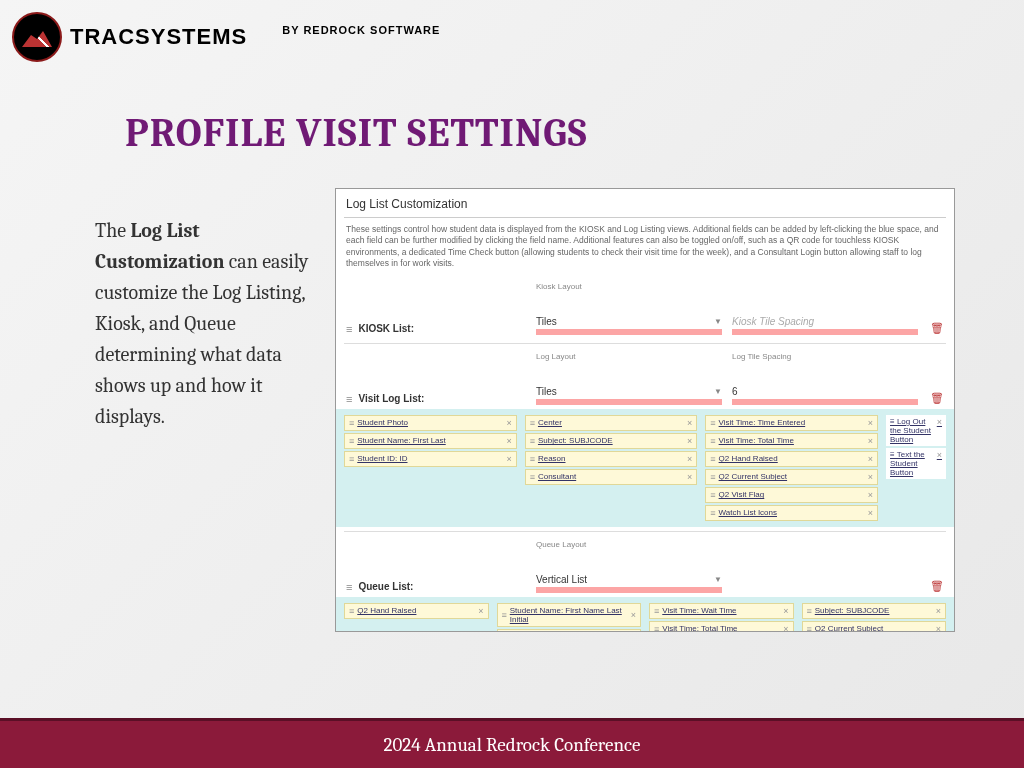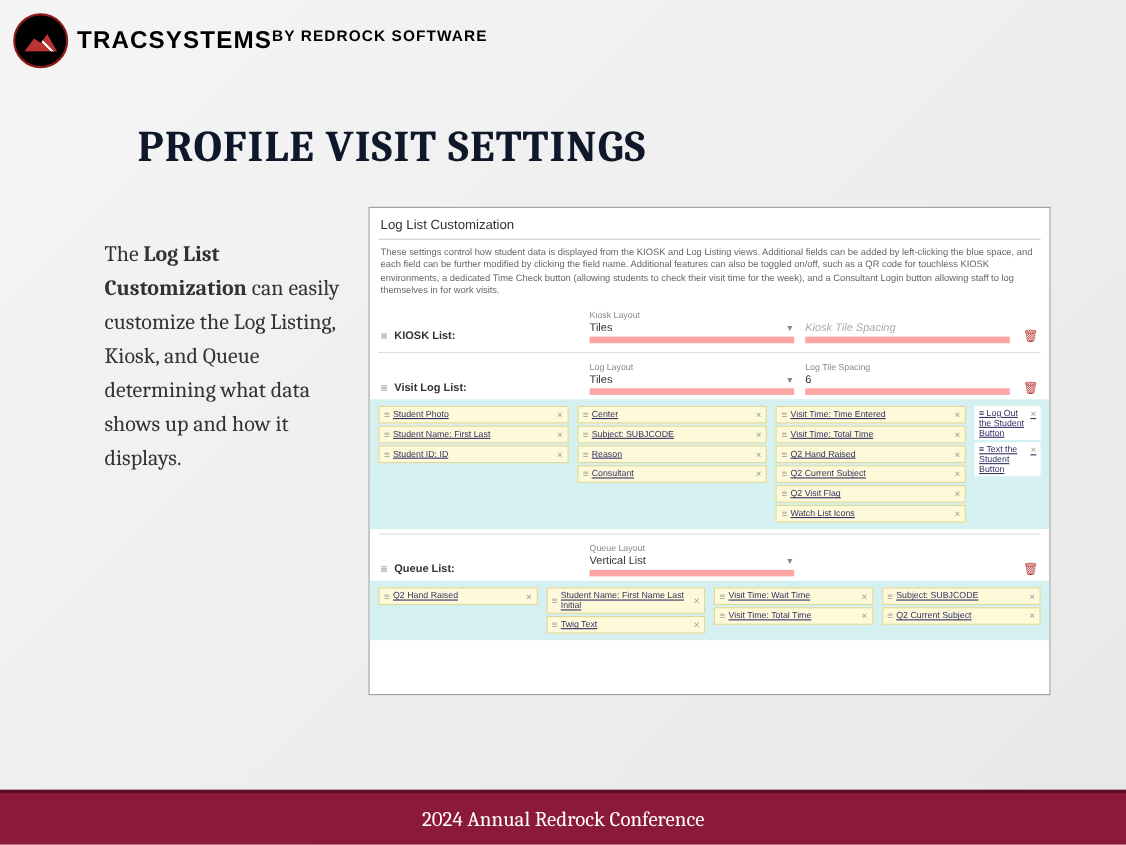--- a/index.html
+++ b/index.html
@@ -2,31 +2,31 @@
 <html><head>
 <meta charset="utf-8">
 <style>
 * { margin: 0; padding: 0; box-sizing: border-box; }
 body { width: 1024px; height: 768px; font-family: Georgia, serif; background: linear-gradient(135deg, #f5f5f5 0%, #e8e8e8 100%); position: relative; overflow: hidden; }
 .logo-area { position: absolute; top: 12px; left: 12px; display: flex; align-items: center; gap: 8px; }
 .logo-circle { width: 50px; height: 50px; border-radius: 50%; background: #000; border: 2px solid #8b1a1a; display: flex; align-items: center; justify-content: center; }
 .logo-mountain { width: 30px; height: 20px; background: linear-gradient(45deg, #b33 0%, #b33 50%, #fff 50%, #fff 55%, #b33 55%); clip-path: polygon(0 100%, 30% 40%, 50% 60%, 70% 20%, 100% 100%); }
 .logo-text { display: flex; flex-direction: row; }
 .logo-main { font-family: Arial, sans-serif; font-weight: 900; font-size: 22px; letter-spacing: 1px; color: #000; }
-.logo-sub { font-family: Arial, sans-serif; font-weight: 700; font-size: 14px; letter-spacing: 1px; color: #000; }
-.title { position: absolute; top: 110px; left: 125px; font-size: 40px; font-weight: 700; color: #0f172a; letter-spacing: 1px; font-family: Cambria, Georgia, serif; }
+.logo-sub { font-family: Arial, sans-serif; font-weight: 700; font-size: 11px; letter-spacing: 1px; color: #000; margin-left: 35px; }
+.title { position: absolute; top: 110px; left: 125px; font-size: 40px; font-weight: 700; color: #701a75; letter-spacing: 1px; font-family: Cambria, Georgia, serif; }
 .body-text { position: absolute; top: 215px; left: 95px; width: 220px; font-size: 20px; line-height: 1.55; color: #333; font-family: Cambria, Georgia, serif; }
 .panel { position: absolute; top: 188px; left: 335px; width: 620px; height: 444px; background: #fff; border: 1px solid #999; font-family: Arial, sans-serif; font-size: 9px; color: #555; overflow: hidden; }
 .panel-title { font-size: 12px; color: #333; padding: 8px 10px 6px; }
 .panel-hr { border: 0; border-top: 1px solid #ccc; margin: 0 8px 6px; }
 .panel-desc { padding: 0 10px 8px; font-size: 8.5px; line-height: 1.35; color: #666; }
 .section-row { display: flex; align-items: flex-end; padding: 4px 10px; gap: 10px; }
 .section-label { display: flex; align-items: center; gap: 6px; font-weight: 700; font-size: 10px; color: #333; flex: 0 0 180px; }
 .drag-icon { color: #888; font-size: 11px; }
-.field-group { flex: 1; display: flex; flex-direction: column; }
+.field-group { flex: 1; display: flex; flex-direction: column; gap: 23px; }
 .field-label { font-size: 8px; color: #888; margin-bottom: 2px; }
 .field-value { font-size: 10px; color: #333; border-bottom: 6px solid #fca5a5; padding-bottom: 2px; display: flex; justify-content: space-between; align-items: center; }
 .field-value.empty { color: #aaa; font-style: italic; }
 .caret { color: #888; font-size: 8px; }
 .trash { color: #b33; font-size: 11px; flex: 0 0 16px; text-align: right; }
 .cyan-band { background: #d4f0f0; padding: 6px 10px; margin-top: 4px; }
 .cyan-band .field-label { margin-bottom: 2px; }
 .dots { letter-spacing: 1px; font-size: 11px; color: #000; }
 .chips-area { background: #d4f0f0; padding: 6px 8px; display: flex; gap: 8px; align-items: flex-start; }
 .chip-col { flex: 1; display: flex; flex-direction: column; gap: 2px; }

